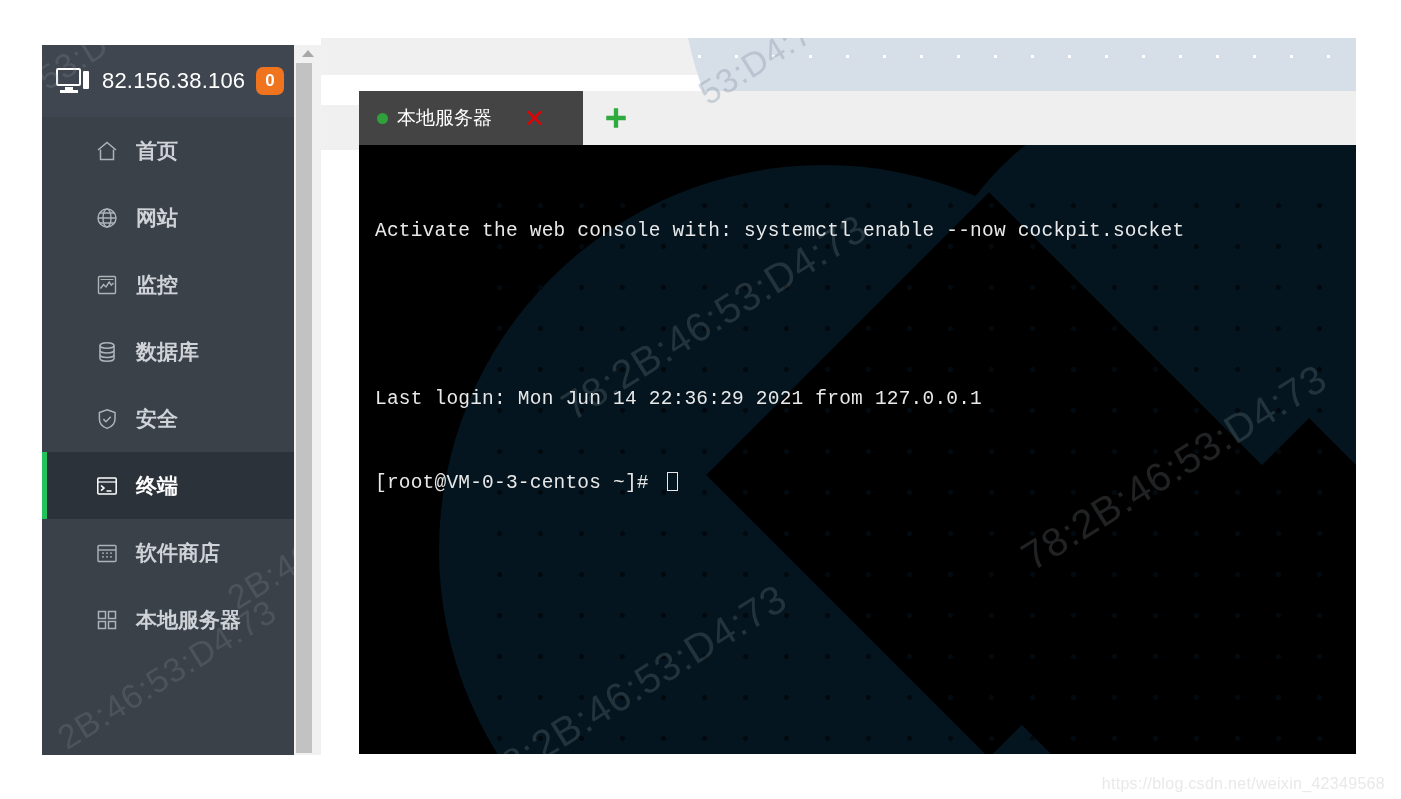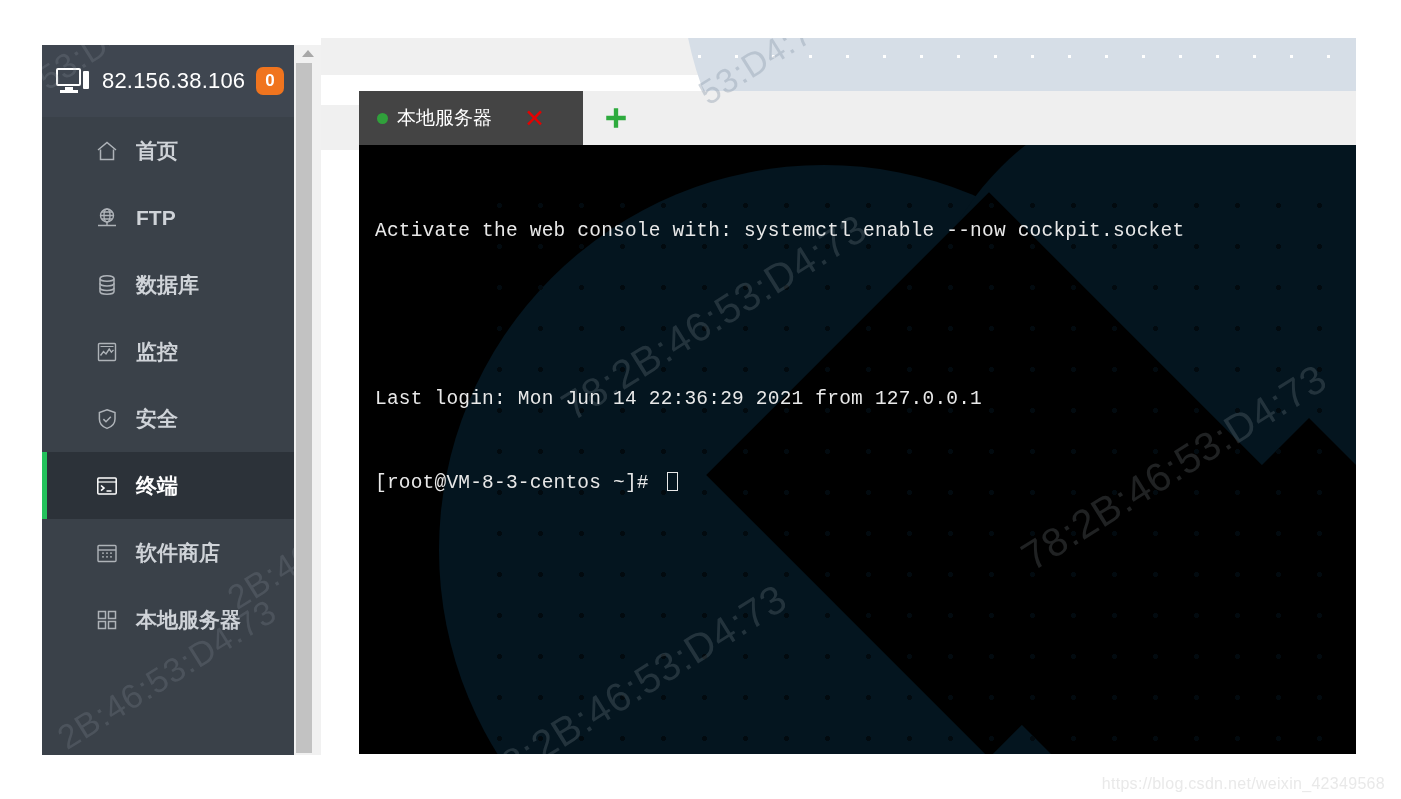--- a/index.html
+++ b/index.html
@@ -288,54 +288,53 @@
       <div class="menu-item">
         <span class="mi-icon">
           <svg viewBox="0 0 24 24" fill="none" stroke="currentColor" stroke-width="1.5">
             <path d="M3 11 L12 3.5 L21 11"></path>
               <path d="M5.5 10.5 V20.5 H18.5 V10.5"></path>
           </svg>
         </span>
         <span class="mi-label">首页</span>
       </div>
 
-
       <div class="menu-item">
         <span class="mi-icon">
           <svg viewBox="0 0 24 24" fill="none" stroke="currentColor" stroke-width="1.4">
-            <circle cx="12" cy="9.5" r="6.5"></circle>
-              <ellipse cx="12" cy="9.5" rx="3" ry="6.5"></ellipse>
-            <path d="M5.5 9.5h13M6.7 6h10.6M6.7 13h10.6"></path>
-            <path d="M12 16v3M3 19.5h18" stroke-width="1.4"></path>
-          </svg>
-        </span>
-        <span class="mi-label">FTP</span>
+            <circle cx="12" cy="12" r="9"></circle>
+              <ellipse cx="12" cy="12" rx="4" ry="9"></ellipse>
+            <path d="M3 12h18M4.5 7h15M4.5 17h15"></path>
+          </svg>
+        </span>
+        <span class="mi-label">网站</span>
+      </div>
+
+
+      <div class="menu-item">
+        <span class="mi-icon">
+          <svg viewBox="0 0 24 24" fill="none" stroke="currentColor" stroke-width="1.4">
+            <rect x="3.5" y="3.5" width="17" height="17" rx="1"></rect>
+            <path d="M5.5 15.5l3-4 2.5 2.5 3.2-5 2.2 3.2 2.1-2.3"></path>
+            <path d="M5.5 6.5h13" stroke-width="1"></path>
+          </svg>
+        </span>
+        <span class="mi-label">监控</span>
       </div>
 
       <div class="menu-item">
         <span class="mi-icon">
           <svg viewBox="0 0 24 24" fill="none" stroke="currentColor" stroke-width="1.5">
             <ellipse cx="12" cy="5.5" rx="7" ry="2.8"></ellipse>
             <path d="M5 5.5v13c0 1.55 3.13 2.8 7 2.8s7-1.25 7-2.8v-13"></path>
             <path d="M5 10.2c0 1.55 3.13 2.8 7 2.8s7-1.25 7-2.8"></path>
             <path d="M5 14.8c0 1.55 3.13 2.8 7 2.8s7-1.25 7-2.8"></path>
           </svg>
         </span>
         <span class="mi-label">数据库</span>
-      </div>
-
-      <div class="menu-item">
-        <span class="mi-icon">
-          <svg viewBox="0 0 24 24" fill="none" stroke="currentColor" stroke-width="1.4">
-            <rect x="3.5" y="3.5" width="17" height="17" rx="1"></rect>
-            <path d="M5.5 15.5l3-4 2.5 2.5 3.2-5 2.2 3.2 2.1-2.3"></path>
-            <path d="M5.5 6.5h13" stroke-width="1"></path>
-          </svg>
-        </span>
-        <span class="mi-label">监控</span>
       </div>
 
       <div class="menu-item">
         <span class="mi-icon">
           <svg viewBox="0 0 24 24" fill="none" stroke="currentColor" stroke-width="1.5">
             <path d="M12 2.8 L20 5.6 V12 c0 5-3.6 8-8 9.4 C8 20 4.4 17 4.4 12 V5.6 Z"></path>
             <path d="M8.4 12.1l2.6 2.6 4.8-5"></path>
           </svg>
         </span>
         <span class="mi-label">安全</span>
@@ -425,21 +424,21 @@
           <div class="term-circle" style="left:560px;top:-60px;width:560px;height:560px;"></div>
           <div class="term-diamond" style="left:430px;top:130px;width:400px;height:400px;"></div>
           <div class="term-diamond" style="left:740px;top:360px;width:420px;height:420px;"></div>
           <div class="term-dots" style="left:120px;top:40px;width:880px;height:580px;"></div>
         </div>
 
         <div class="term-text">
           <div class="term-line">Activate the web console with: systemctl enable --now cockpit.socket</div>
           <div class="term-line blank"></div>
           <div class="term-line">Last login: Mon Jun 14 22:36:29 2021 from 127.0.0.1</div>
-          <div class="term-line"><span>[root@VM-8-3-centos ~]# </span><span class="cursor-box"></span></div>
+          <div class="term-line"><span>[root@VM-0-3-centos ~]# </span><span class="cursor-box"></span></div>
         </div>
 
         <div class="wm dark" style="left:180px;top:150px;font-size:40px;">78:2B:46:53:D4:73</div>
         <div class="wm dark" style="left:640px;top:300px;font-size:40px;">78:2B:46:53:D4:73</div>
         <div class="wm dark" style="left:100px;top:520px;font-size:40px;">78:2B:46:53:D4:73</div>
       </div>
     </div>
 
     <div class="wm light" style="left:370px;top:0px;font-size:34px;color:rgba(150,165,180,.45);">53:D4:73</div>
   </div>

